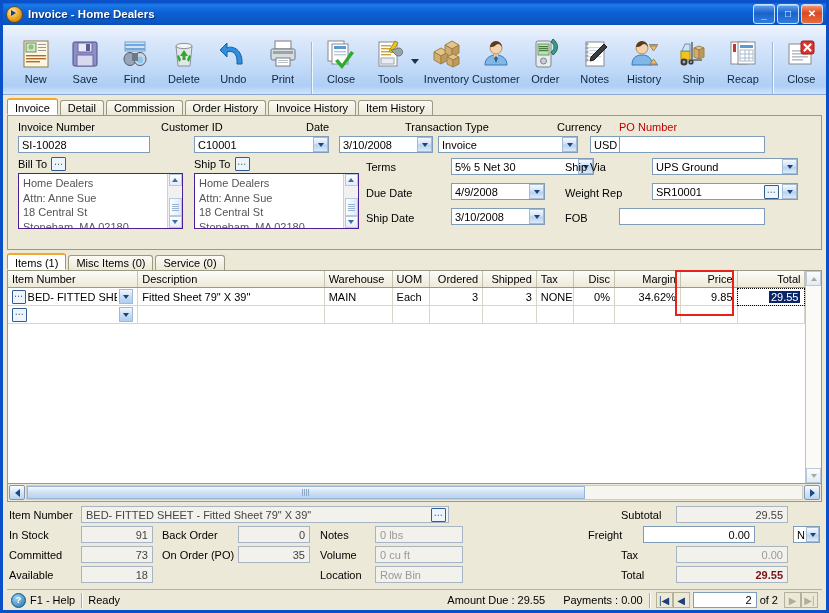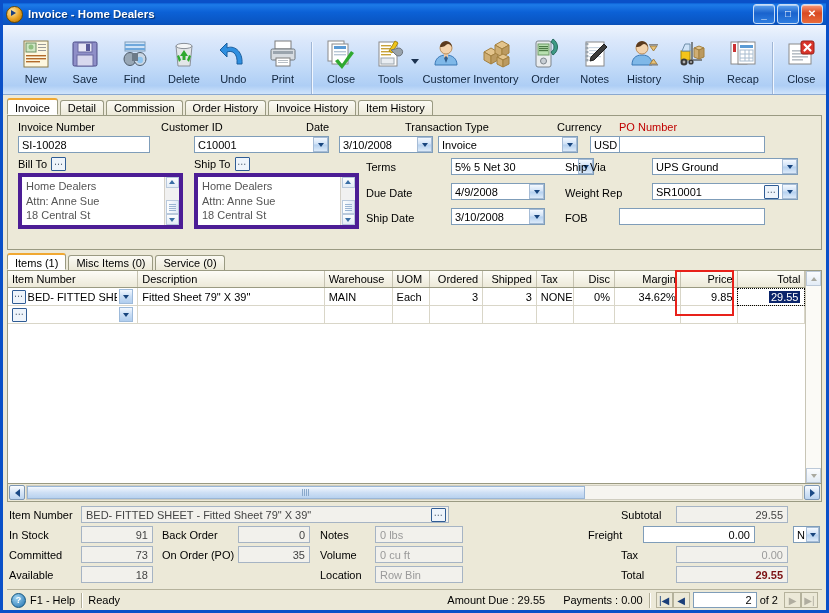--- a/index.html
+++ b/index.html
@@ -99,21 +99,21 @@
     display:flex;align-items:center;justify-content:center;
   }
   .combo .arrow i{border-left:3.5px solid transparent;border-right:3.5px solid transparent;border-top:4px solid #17447d;display:block;}
   .ellbtn{
     width:15px;height:14px;border:1px solid #2f5c94;background:#eef4fb;
     display:inline-flex;align-items:center;justify-content:center;
     font-size:9px;line-height:5px;color:#10243d;box-sizing:border-box;letter-spacing:.5px;
     border-radius:1px;
   }
   .addrbox{
-    border:4px solid #4c1d95;background:#fff;box-sizing:border-box;
+    border:1px solid #4c1d95;background:#fff;box-sizing:border-box;
     position:relative;overflow:hidden;
   }
   .addrbox .lines{padding:2px 4px;font-size:11px;color:#555;line-height:14.5px;}
   .vsb{
     position:absolute;right:0;top:0;bottom:0;width:14px;background:#f1f1f1;
     border-left:1px solid #d4d0c8;display:flex;flex-direction:column;align-items:center;
   }
   .vsb .ar{
     width:13px;height:13px;background:linear-gradient(to bottom,#fcfdfe,#e3ecf6);
     border:1px solid #b9c9dc;box-sizing:border-box;display:flex;align-items:center;justify-content:center;
@@ -378,45 +378,45 @@
       <div class="lbl">Tools</div>
     </div>
 
     <div class="arrowdrop">
         <i></i>
       </div>
 
     <div class="tbi">
       <div class="ico">
         <svg width="32" height="32" viewBox="0 0 32 32">
-          <path d="M16 17 c7 0 11 4 11 10 H5 c0-6 4-10 11-10z" fill="#7fb8e8" stroke="#3b79b5"></path>
-          <rect x="14" y="14" width="4" height="7" fill="#eac9a8"></rect>
-          <circle cx="16" cy="10" r="6" fill="#f3d3ad" stroke="#b98e5c"></circle>
-          <path d="M10 9 a6 6 0 0 1 12 0 c-2 -3 -4 -4 -6 -2 c-2 2 -4 2 -6 2z" fill="#5b3a1e"></path>
-          <path d="M14 20 l2 5 l2 -5 l-2 -2z" fill="#2f5d8e"></path>
-        </svg>
-      </div>
-      <div class="lbl">Customer</div>
-    </div>
-
-    <div class="tbi">
-      <div class="ico">
-        <svg width="32" height="32" viewBox="0 0 32 32">
           <path d="M4 14 l7 -4 l7 4 l-7 4z" fill="#e3c48c" stroke="#a3803f"></path>
           <path d="M4 14 v8 l7 4 v-8z" fill="#cfae73" stroke="#a3803f"></path>
           <path d="M18 14 v8 l-7 4 v-8z" fill="#bb9a60" stroke="#a3803f"></path>
           <path d="M15 7 l7 -4 l7 4 l-7 4z" fill="#e3c48c" stroke="#a3803f"></path>
           <path d="M15 7 v8 l7 4 v-8z" fill="#cfae73" stroke="#a3803f"></path>
           <path d="M29 7 v8 l-7 4 v-8z" fill="#bb9a60" stroke="#a3803f"></path>
           <path d="M17 19 l6 -3 l6 3 l-6 3z" fill="#e3c48c" stroke="#a3803f"></path>
           <path d="M17 19 v7 l6 3 v-7z" fill="#cfae73" stroke="#a3803f"></path>
           <path d="M29 19 v7 l-6 3 v-7z" fill="#bb9a60" stroke="#a3803f"></path>
         </svg>
       </div>
       <div class="lbl">Inventory</div>
+    </div>
+
+    <div class="tbi">
+      <div class="ico">
+        <svg width="32" height="32" viewBox="0 0 32 32">
+          <path d="M16 17 c7 0 11 4 11 10 H5 c0-6 4-10 11-10z" fill="#7fb8e8" stroke="#3b79b5"></path>
+          <rect x="14" y="14" width="4" height="7" fill="#eac9a8"></rect>
+          <circle cx="16" cy="10" r="6" fill="#f3d3ad" stroke="#b98e5c"></circle>
+          <path d="M10 9 a6 6 0 0 1 12 0 c-2 -3 -4 -4 -6 -2 c-2 2 -4 2 -6 2z" fill="#5b3a1e"></path>
+          <path d="M14 20 l2 5 l2 -5 l-2 -2z" fill="#2f5d8e"></path>
+        </svg>
+      </div>
+      <div class="lbl">Customer</div>
     </div>
 
     <div class="tbi">
       <div class="ico">
         <svg width="32" height="32" viewBox="0 0 32 32">
           <rect x="7" y="3" width="15" height="26" rx="2" fill="#e9ecee" stroke="#7c848b"></rect>
           <rect x="9" y="6" width="11" height="11" fill="#b8e0b0" stroke="#6f9a68"></rect>
           <g fill="#4b7a46">
               <rect x="10" y="8" width="9" height="1.2"></rect>
               <rect x="10" y="10" width="9" height="1.2"></rect>

